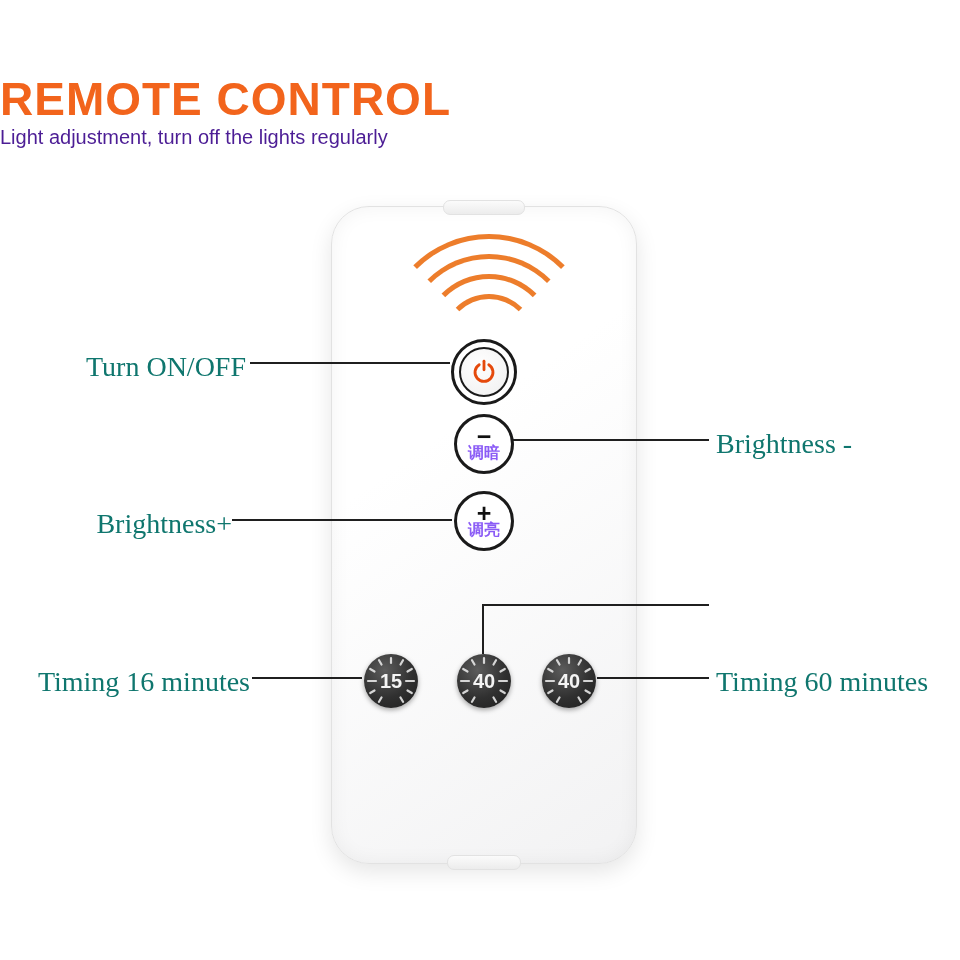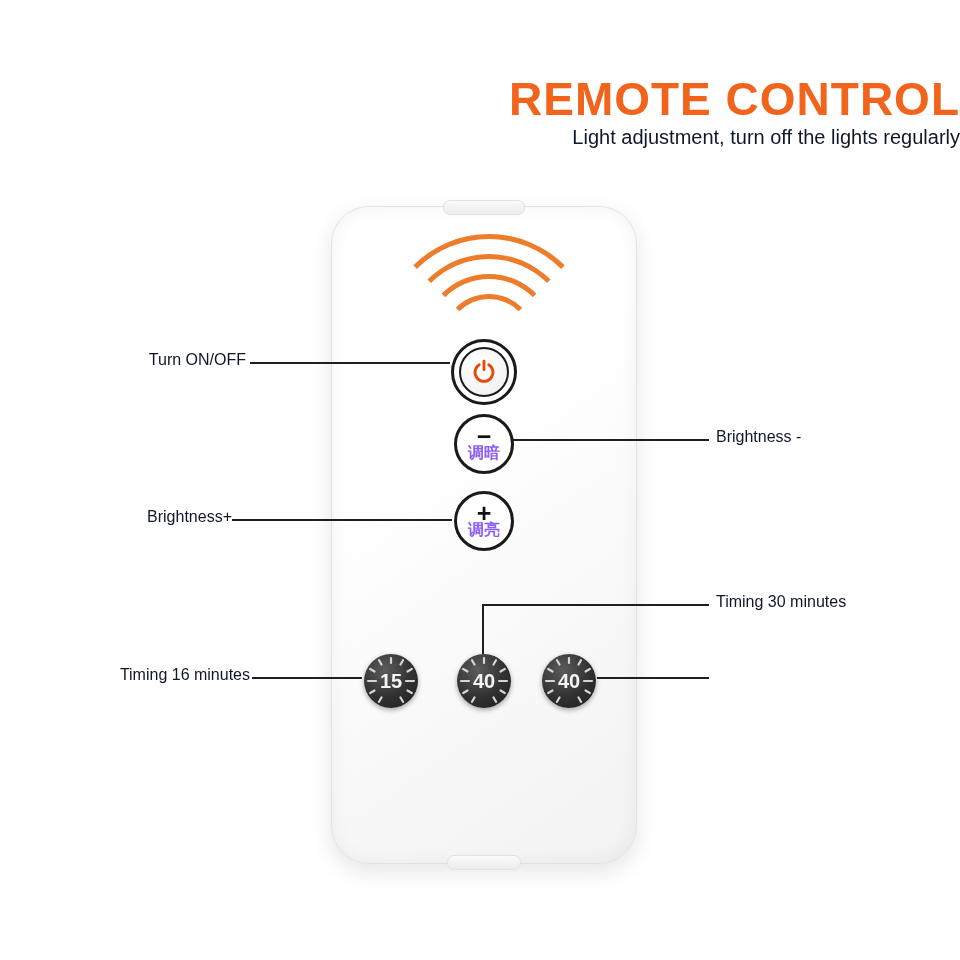--- a/index.html
+++ b/index.html
@@ -2,26 +2,26 @@
 <html><head>
 <meta charset="utf-8">
 <style>
   html,body{margin:0;padding:0;background:#ffffff;}
   .canvas{
     position:relative;width:960px;height:960px;background:#ffffff;overflow:hidden;
     font-family:"Liberation Sans","DejaVu Sans",sans-serif;color:#2a2a2a;
   }
   
   .title{
-    position:absolute;top:72px;left:0;width:100%;text-align:right;
+    position:absolute;top:72px;left:0;width:100%;text-align:left;
     font-size:46px;font-weight:700;letter-spacing:1px;color:#F2641C;margin:0;
   }
   .subtitle{
-    position:absolute;top:126px;left:0;width:100%;text-align:right;
-    font-size:20px;color:#0f172a;margin:0;
+    position:absolute;top:126px;left:0;width:100%;text-align:left;
+    font-size:20px;color:#4c1d95;margin:0;
   }
   
   .remote{
     position:absolute;left:331px;top:206px;width:304px;height:656px;
     border-radius:38px;border:1px solid #e2e2e2;
     background:linear-gradient(145deg,#ffffff 35%,#f2f2f3 100%);
     box-shadow:inset 0 0 20px rgba(0,0,0,0.05), 0 8px 22px rgba(0,0,0,0.10);
   }
   .tab{
     position:absolute;left:50%;transform:translateX(-50%);
@@ -63,21 +63,21 @@
   .timer .num{
     position:absolute;inset:0;display:flex;align-items:center;justify-content:center;
     color:#f4f4f4;font-size:20px;font-weight:700;
   }
   .t15{left:32px;top:447px;text-decoration:underline;}
   .t30{left:125px;top:447px;}
   .t60{left:210px;top:447px;}
   
   .line{position:absolute;background:#1f1f1f;height:2px;}
   .vline{position:absolute;background:#1f1f1f;width:2px;}
-  .label{position:absolute;font-size:16px;color:#0f172a;white-space:nowrap;}
+  .label{position:absolute;font-size:28px;color:#0f766e;white-space:nowrap;font-family:Liberation Serif, serif;}
   .label.rt{text-align:right;}
 </style>
 </head>
 <body>
 
 <div class="canvas">
 
   <h1 class="title">REMOTE CONTROL</h1>
   <p class="subtitle">Light adjustment, turn off the lights regularly</p>
 
@@ -175,16 +175,16 @@
   <div class="line" style="left:513px;top:439px;width:196px;"></div>
   <div class="line" style="left:232px;top:519px;width:220px;"></div>
   <div class="line" style="left:483px;top:604px;width:226px;"></div>
   <div class="vline" style="left:482px;top:604px;height:50px;"></div>
   <div class="line" style="left:252px;top:677px;width:110px;"></div>
   <div class="line" style="left:597px;top:677px;width:112px;"></div>
 
   <div class="label rt" style="right:714px;top:351px;">Turn ON/OFF</div>
   <div class="label" style="left:716px;top:428px;">Brightness -</div>
   <div class="label rt" style="right:728px;top:508px;">Brightness+</div>
-  <div class="label" style="left:716px;top:593px;">Timing 30 minutes</div>
   <div class="label rt" style="right:710px;top:666px;">Timing 16 minutes</div>
+  <div class="label" style="left:716px;top:666px;">Timing 60 minutes</div>
 
 </div>
 
 </body></html>

